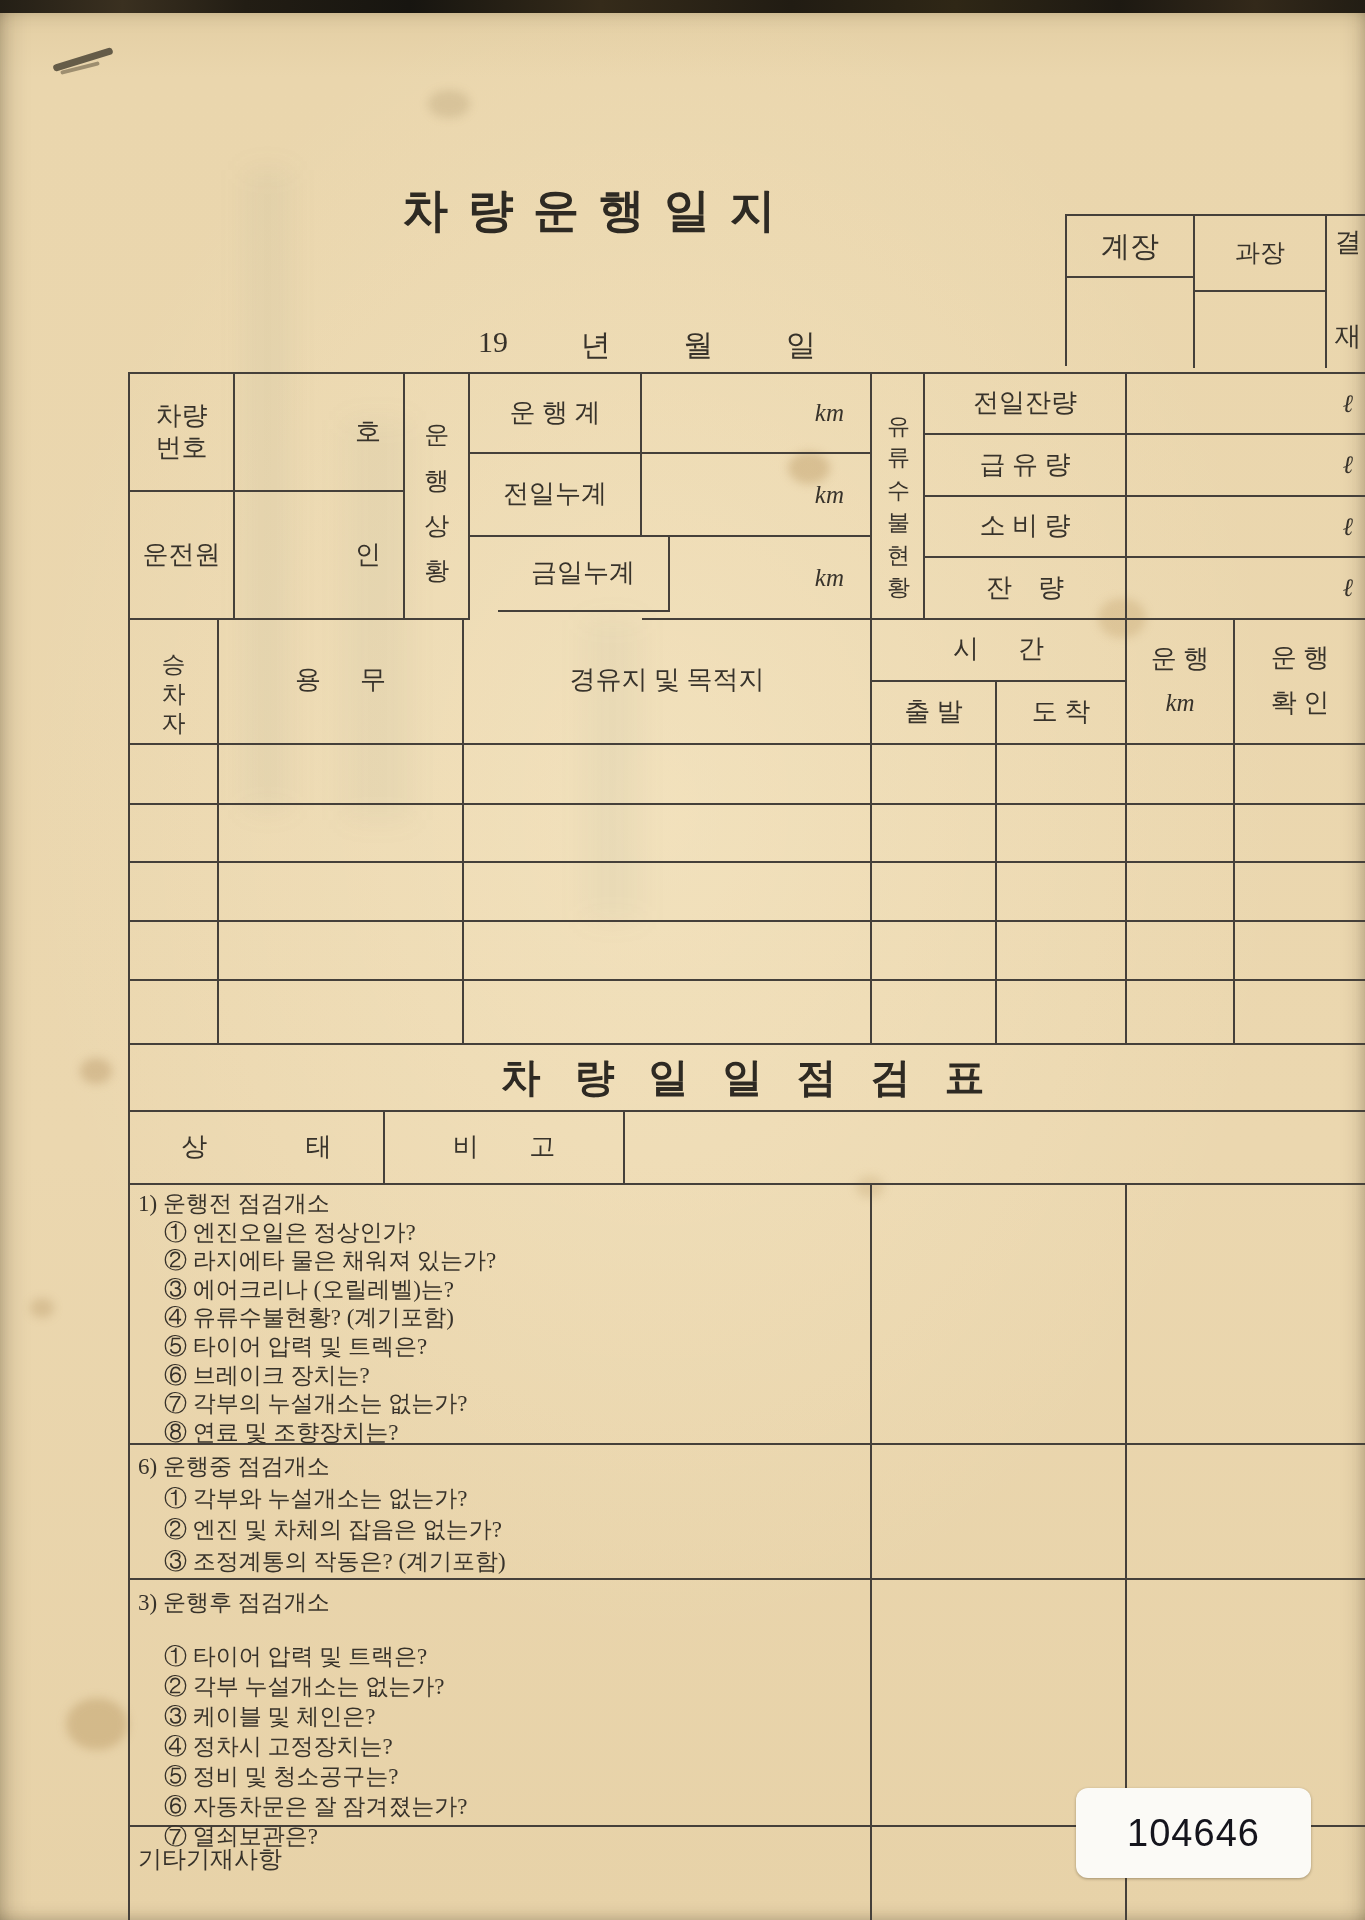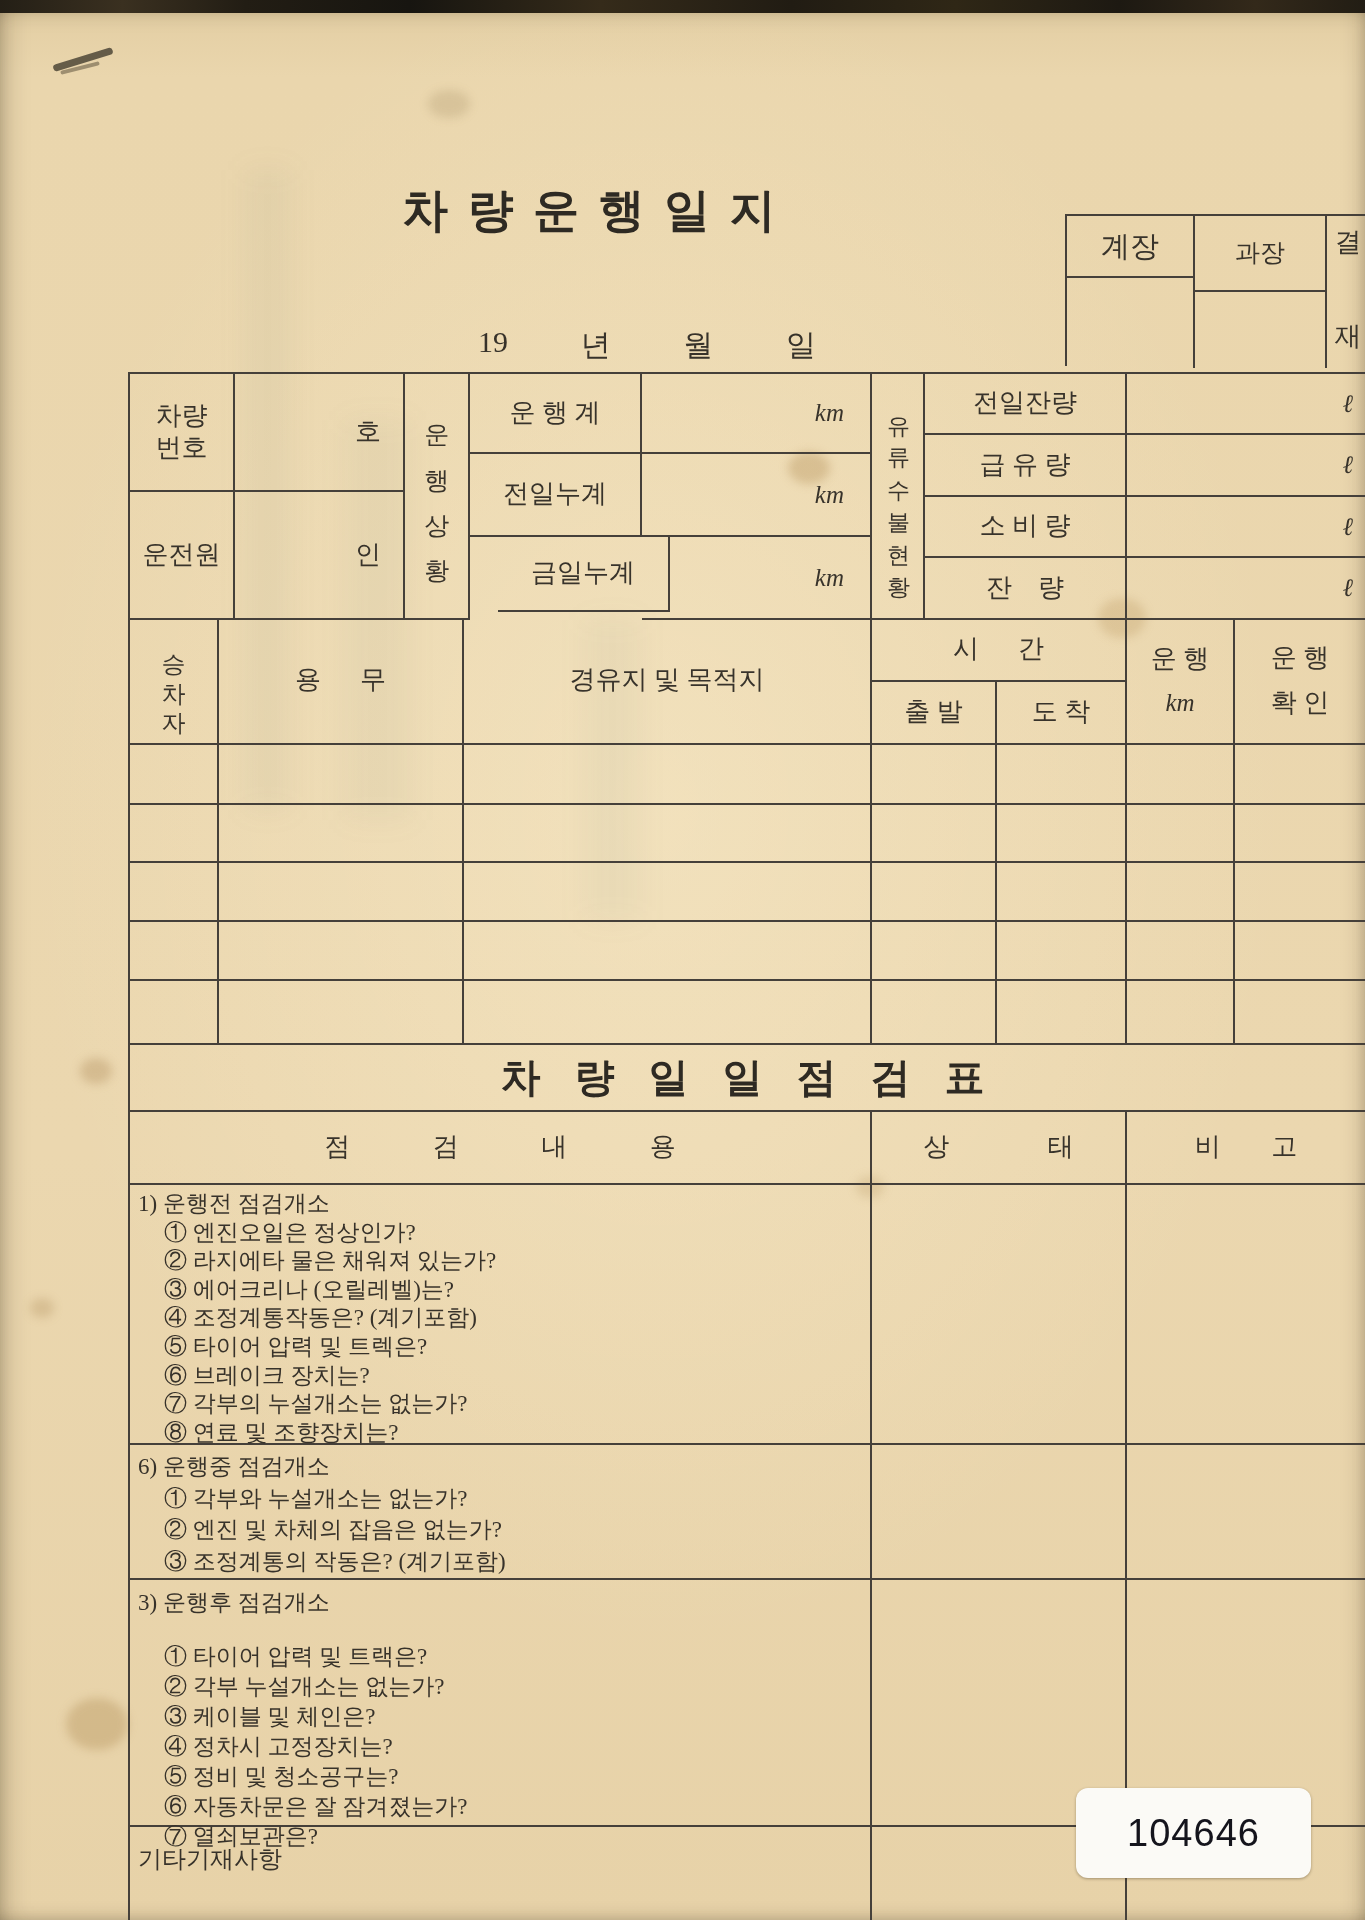--- a/index.html
+++ b/index.html
@@ -168,33 +168,32 @@
         <div class="rc" style="width:130px;"></div>
         <div class="rc" style="width:108px;"></div>
         <div class="rc" style="width:132px;"></div>
     </div>
   </div>
 
   <div class="tbl" style="left:128px;top:1045px;width:1237px;height:875px;border-top:none;">
     <div class="cell bb" style="left:0;top:0;width:1237px;height:67px;font-size:40px;font-weight:bold;letter-spacing:12px;color:#2e2a23;">차 량 일 일 점 검 표</div>
 
     <div class="row" style="top:67px;height:73px;">
-      <div class="rc cell" style="position:static;width:742px;letter-spacing:38px;padding-left:38px;">점 검 내 용</div>
       <div class="rc cell" style="position:static;width:255px;letter-spacing:46px;padding-left:46px;">상 태</div>
       <div class="rc cell" style="position:static;width:240px;letter-spacing:22px;padding-left:22px;">비 고</div>
     </div>
 
     <div class="row" style="top:140px;height:260px;">
       <div class="rc" style="width:742px;padding:5px 0 0 8px;font-size:23px;line-height:28.6px;">
         <div>1) 운행전 점검개소</div>
         <div style="padding-left:26px;">
           <div class="insp-item">① 엔진오일은 정상인가?</div>
           <div class="insp-item">② 라지에타 물은 채워져 있는가?</div>
           <div class="insp-item">③ 에어크리나 (오릴레벨)는?</div>
-          <div class="insp-item">④ 조정계통작동은? (계기포함)</div>
+          <div class="insp-item">④ 유류수불현황? (계기포함)</div>
           <div class="insp-item">⑤ 타이어 압력 및 트렉은?</div>
           <div class="insp-item">⑥ 브레이크 장치는?</div>
           <div class="insp-item">⑦ 각부의 누설개소는 없는가?</div>
           <div class="insp-item">⑧ 연료 및 조향장치는?</div>
         </div>
       </div>
       <div class="rc" style="width:255px;"></div>
       <div class="rc" style="width:240px;"></div>
     </div>
 

